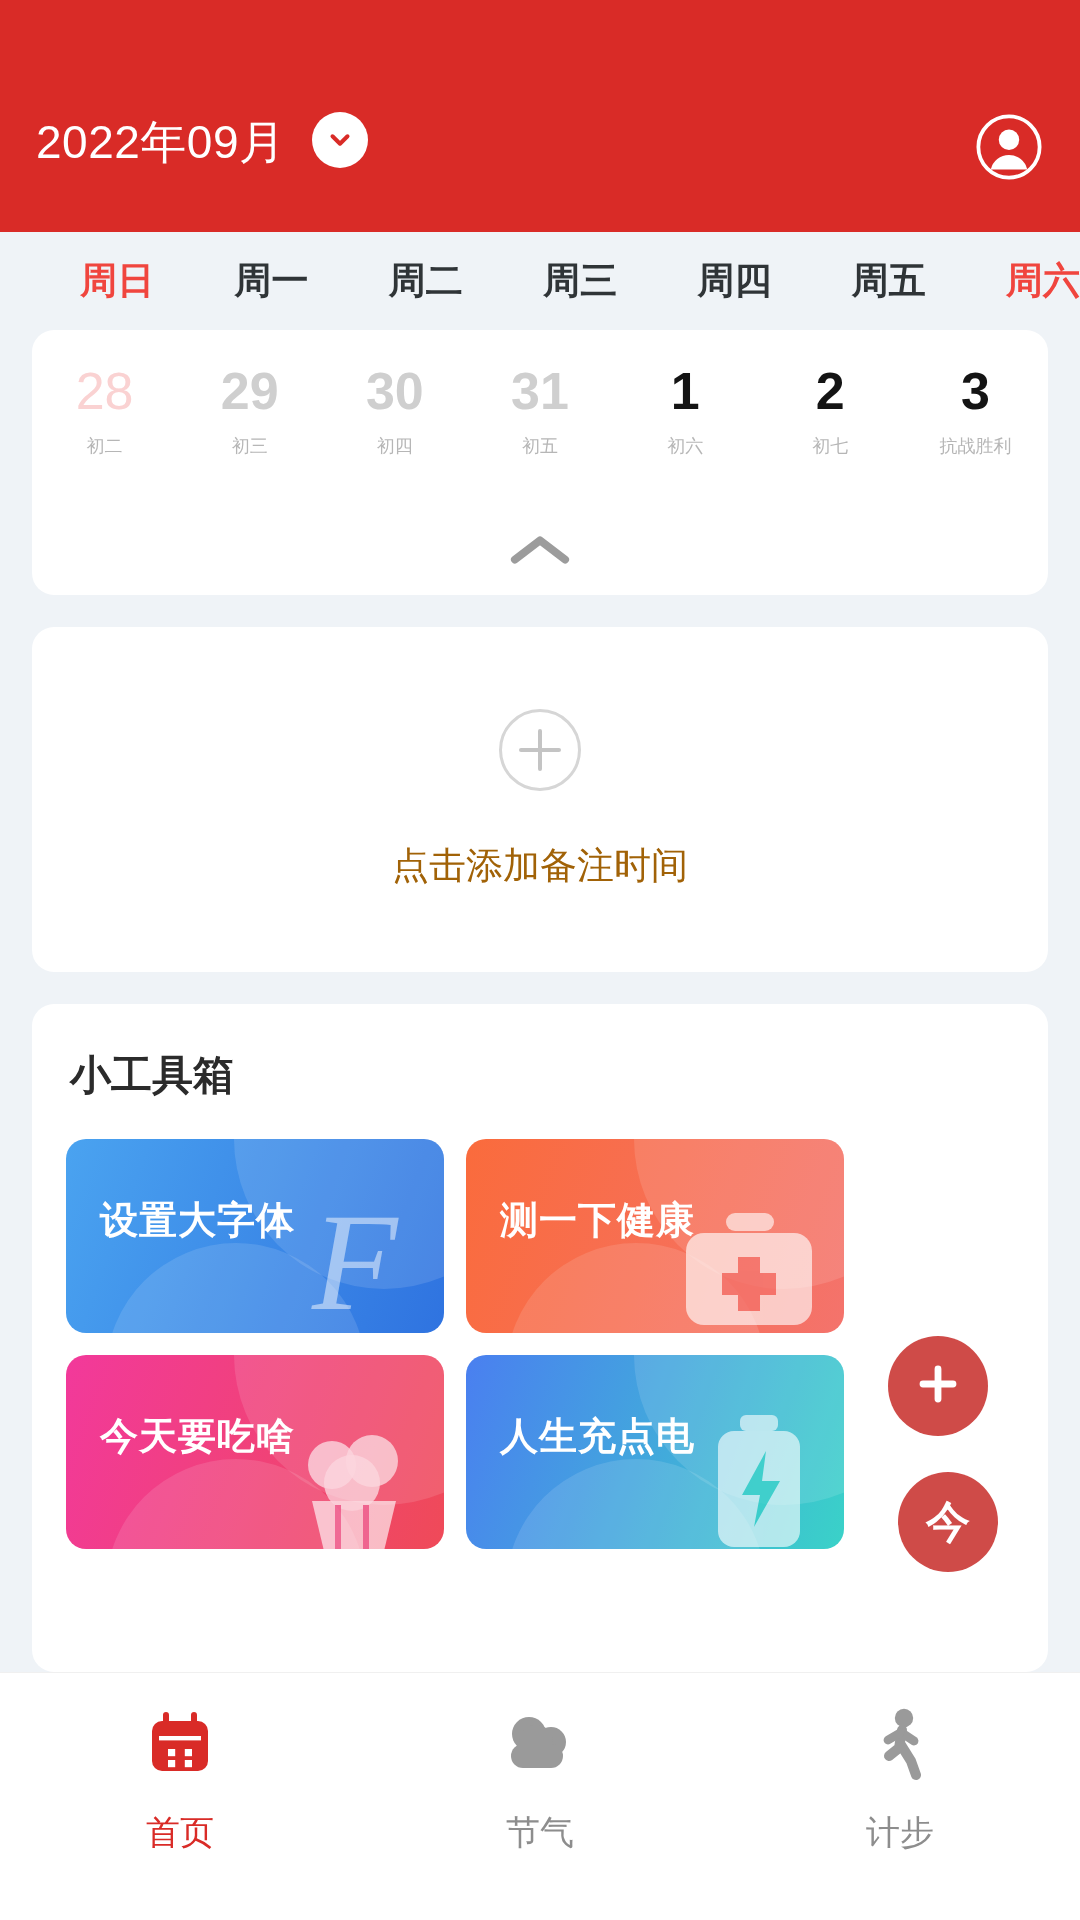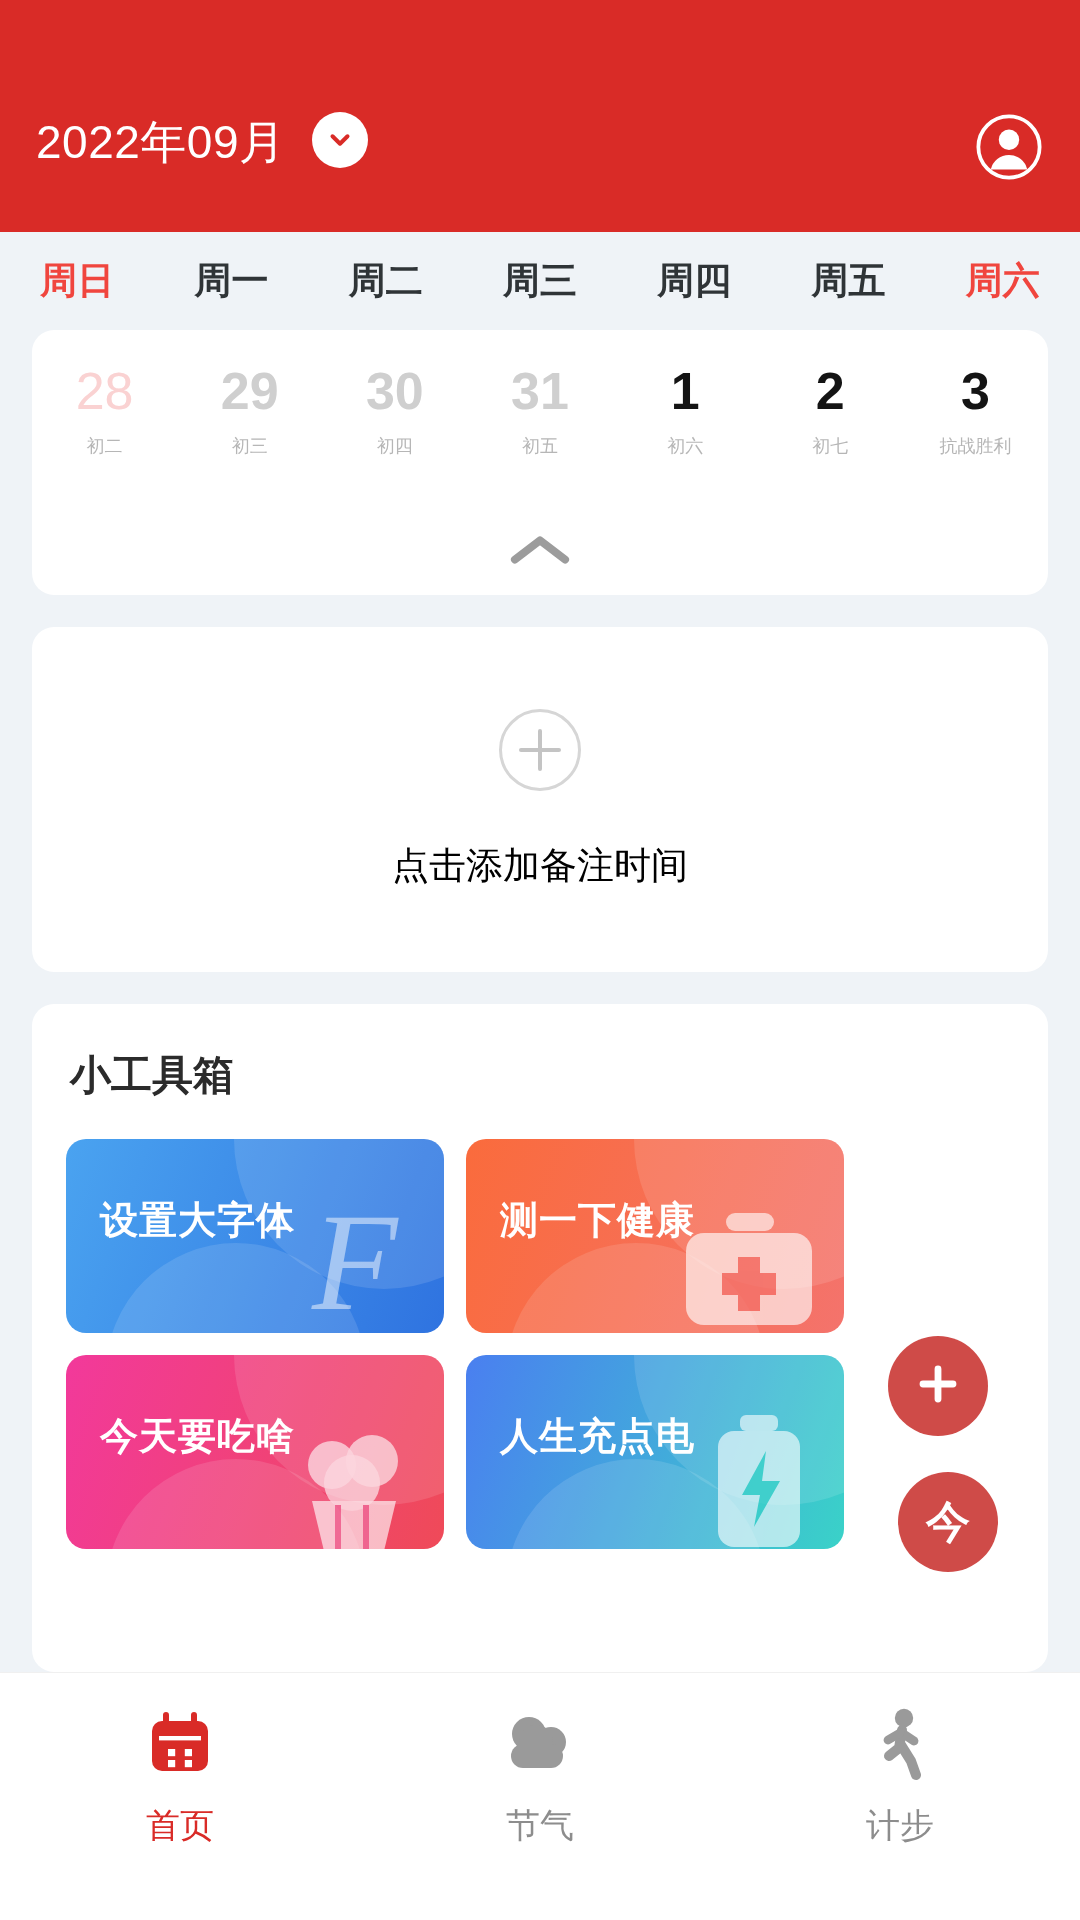--- a/index.html
+++ b/index.html
@@ -30,21 +30,21 @@
   .month-toggle svg { display:block; }
   .header-spacer { flex:1; }
   .avatar-btn { width:70px; height:70px; flex:none; }
 
   
   .weekday-row {
     position:absolute; top:232px; left:0; width:1080px; height:98px;
     display:flex; align-items:center;
   }
   .weekday {
-    flex:1; text-align:center; font-size:37px; font-weight:bold; color:#2f3437;
+    flex:1; text-align:right; font-size:37px; font-weight:bold; color:#2f3437;
   }
   .weekday.accent { color:#f0453e; }
 
   
   .card {
     position:absolute; left:32px; width:1016px;
     background:#fff; border-radius:22px;
   }
   .calendar-card { top:330px; height:265px; }
   .date-row { display:flex; padding-top:32px; }
@@ -68,21 +68,21 @@
   }
   .plus-circle {
     width:82px; height:82px; border-radius:50%;
     border:3px solid #d6d6d6; display:flex; align-items:center; justify-content:center;
   }
   .plus-circle::before, .plus-circle::after {
     content:""; position:absolute; background:#c4c4c4; border-radius:2px;
   }
   .plus-circle::before { width:42px; height:4px; }
   .plus-circle::after { width:4px; height:42px; }
-  .note-text { margin-top:50px; font-size:37px; color:#000000; }
+  .note-text { margin-top:50px; font-size:37px; color:#a16207; }
 
   
   .toolbox-card { top:1004px; height:668px; overflow:hidden; }
   .toolbox-title {
     margin:44px 0 0 38px; font-size:41px; font-weight:bold; color:#2b2b2b;
   }
   .tool-grid {
     margin:36px 0 0 34px; display:flex; flex-wrap:wrap; gap:22px 22px; width:960px;
   }
   .tool-card {
@@ -111,20 +111,21 @@
 
   
   .bottom-nav {
     position:absolute; bottom:0; left:0; width:1080px; height:248px;
     background:#fff; display:flex; align-items:flex-start;
     border-top:1px solid #f0f0f0;
   }
   .nav-item {
     flex:1; display:flex; flex-direction:column; align-items:center;
     padding-top:34px;
+    gap:7px;
   }
   .nav-icon { height:76px; display:flex; align-items:center; justify-content:center; }
   .nav-label { margin-top:20px; font-size:34px; color:#8d8d8d; }
   .nav-item.active .nav-label { color:#d92b27; }
 </style>
 </head>
 <body>
 
 <div id="app">
 

